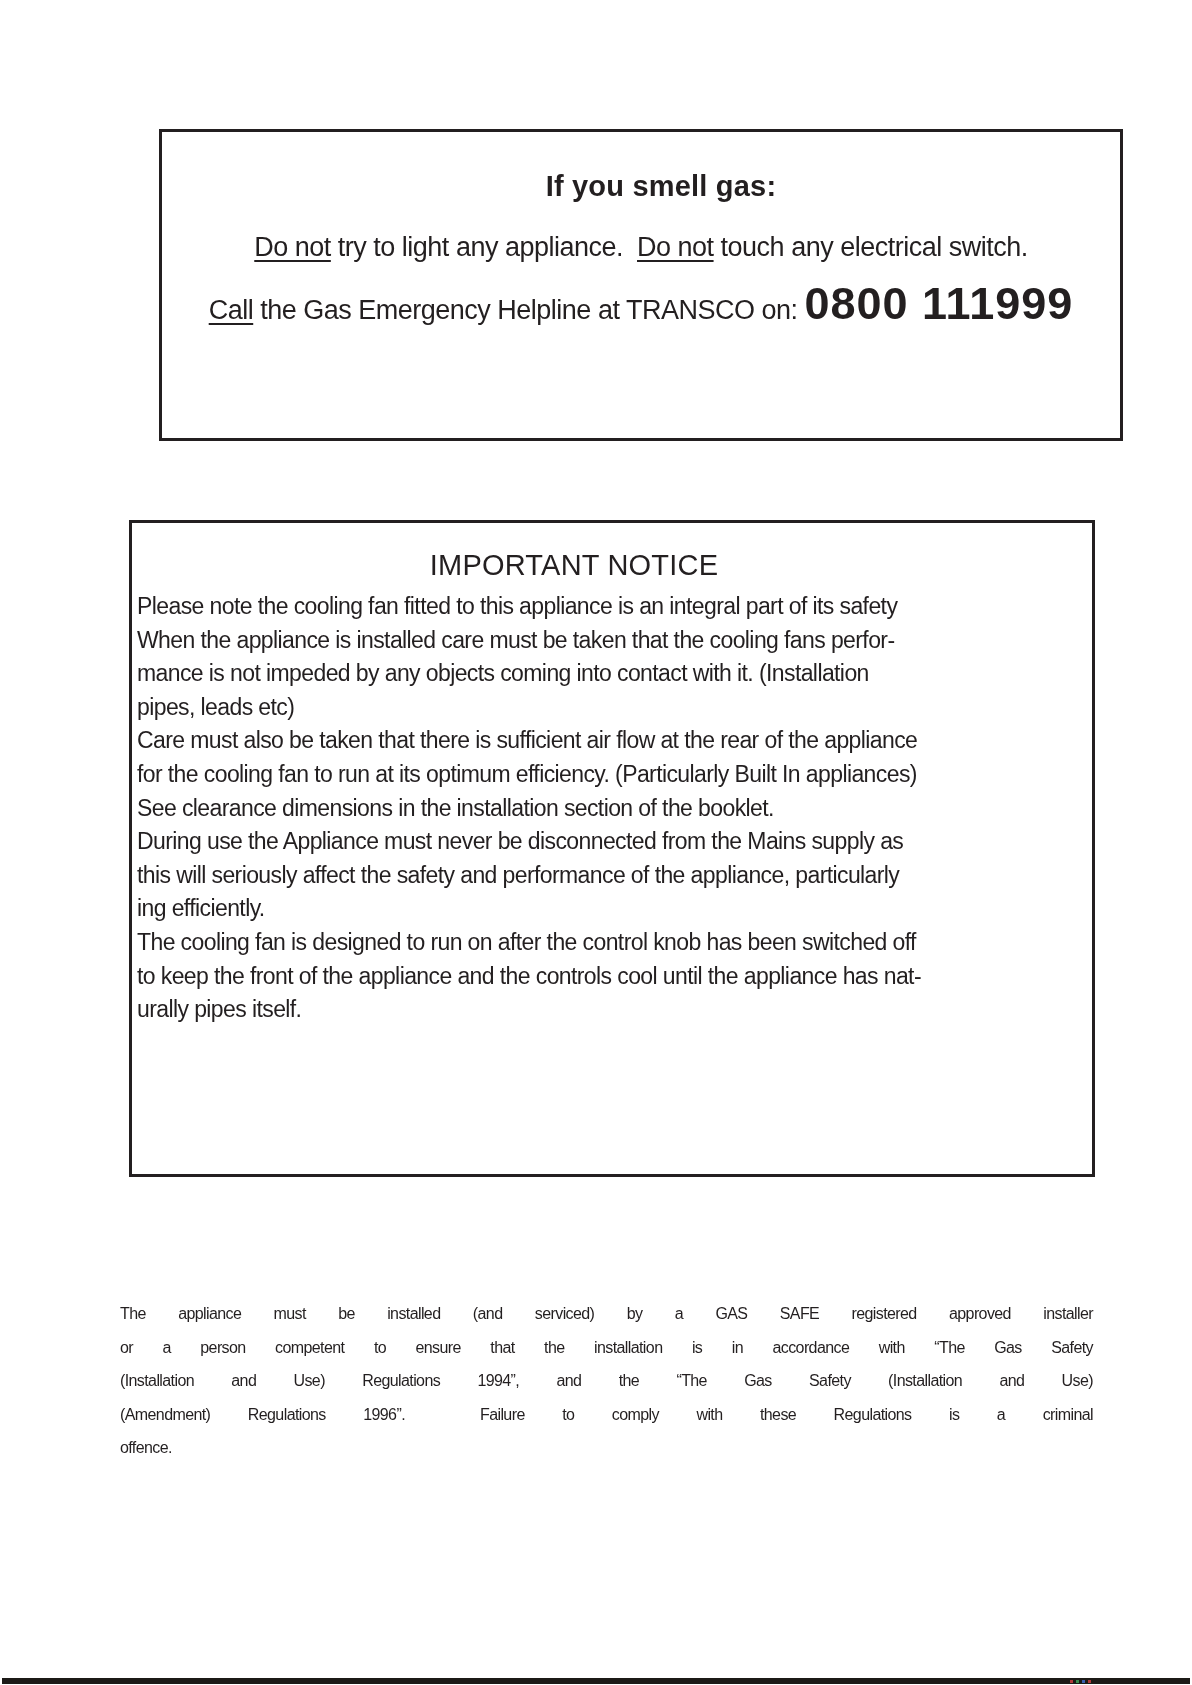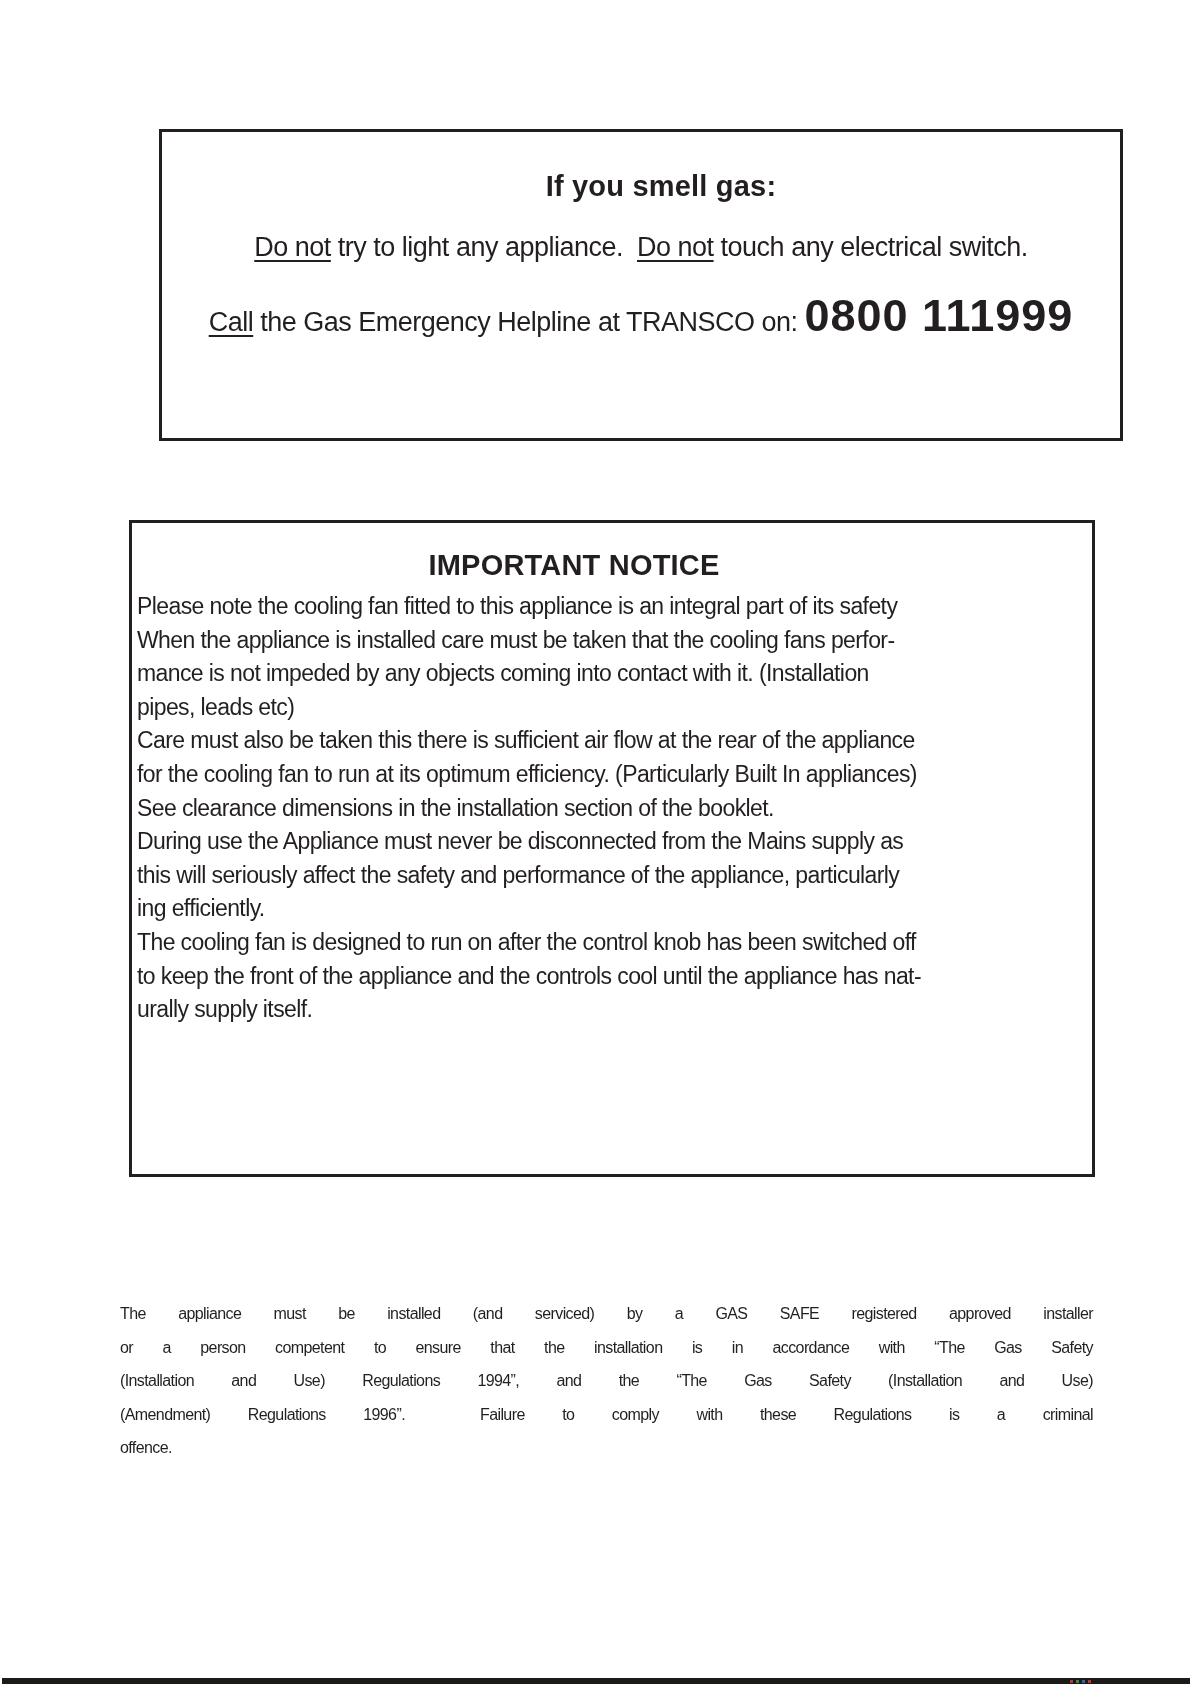--- a/index.html
+++ b/index.html
@@ -34,21 +34,21 @@
     font-weight: bold;
     letter-spacing: 0.2px;
     padding-left: 40px;
   }
   .gas-warning {
     margin-top: 29px;
     font-size: 27px;
     letter-spacing: -0.5px;
   }
   .gas-call {
-    margin-top: 27px;
+    margin-top: 15px;
     font-size: 27px;
     letter-spacing: -0.5px;
   }
   .u {
     text-decoration: underline;
     text-decoration-thickness: 2px;
     text-underline-offset: 4px;
   }
   .phone {
     font-size: 45px;
@@ -66,21 +66,21 @@
     height: 657px;
     border: 3px solid #231f20;
     box-sizing: border-box;
     overflow: hidden;
   }
   .notice-title {
     margin-top: 26px;
     width: 884px;
     text-align: center;
     font-size: 29px;
-    font-weight: bold;
+    font-weight: normal;
     letter-spacing: 0.2px;
   }
   .notice-body {
     margin-top: 8px;
     padding-left: 5px;
     font-size: 23px;
     letter-spacing: -0.6px;
     line-height: 33.6px;
     white-space: nowrap;
   }
@@ -130,29 +130,29 @@
   <div class="gas-call"><span class="u">Call</span><span> the Gas Emergency Helpline at TRANSCO on: </span><span class="phone">0800 111999</span></div>
 </div>
 
 <div class="notice-box">
   <div class="notice-title">IMPORTANT NOTICE</div>
   <div class="notice-body">
     <div class="notice-line">Please note the cooling fan fitted to this appliance is an integral part of its safety</div>
     <div class="notice-line">When the appliance is installed care must be taken that the cooling fans perfor-</div>
     <div class="notice-line">mance is not impeded by any objects coming into contact with it. (Installation</div>
     <div class="notice-line">pipes, leads etc)</div>
-    <div class="notice-line">Care must also be taken this there is sufficient air flow at the rear of the appliance</div>
+    <div class="notice-line">Care must also be taken that there is sufficient air flow at the rear of the appliance</div>
     <div class="notice-line">for the cooling fan to run at its optimum efficiency. (Particularly Built In appliances)</div>
     <div class="notice-line">See clearance dimensions in the installation section of the booklet.</div>
     <div class="notice-line">During use the Appliance must never be disconnected from the Mains supply as</div>
     <div class="notice-line">this will seriously affect the safety and performance of the appliance, particularly</div>
     <div class="notice-line">ing efficiently.</div>
     <div class="notice-line">The cooling fan is designed to run on after the control knob has been switched off</div>
     <div class="notice-line">to keep the front of the appliance and the controls cool until the appliance has nat-</div>
-    <div class="notice-line">urally supply itself.</div>
+    <div class="notice-line">urally pipes itself.</div>
   </div>
 </div>
 
 <div class="regulations">
   <div class="jline">The appliance must be installed (and serviced) by a GAS SAFE registered approved installer</div>
   <div class="jline">or a person competent to ensure that the installation is in accordance with “The Gas Safety</div>
   <div class="jline">(Installation and Use) Regulations 1994”, and the “The Gas Safety (Installation and Use)</div>
   <div class="jline">(Amendment) Regulations 1996”.&nbsp; Failure to comply with these Regulations is a criminal</div>
   <div>offence.</div>
 </div>

